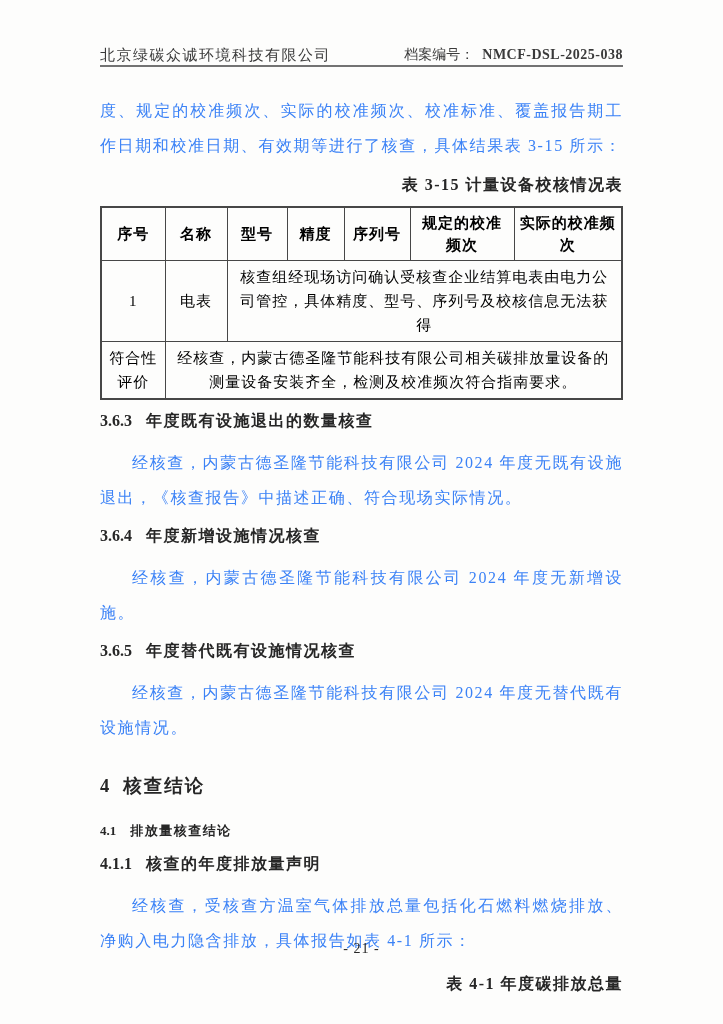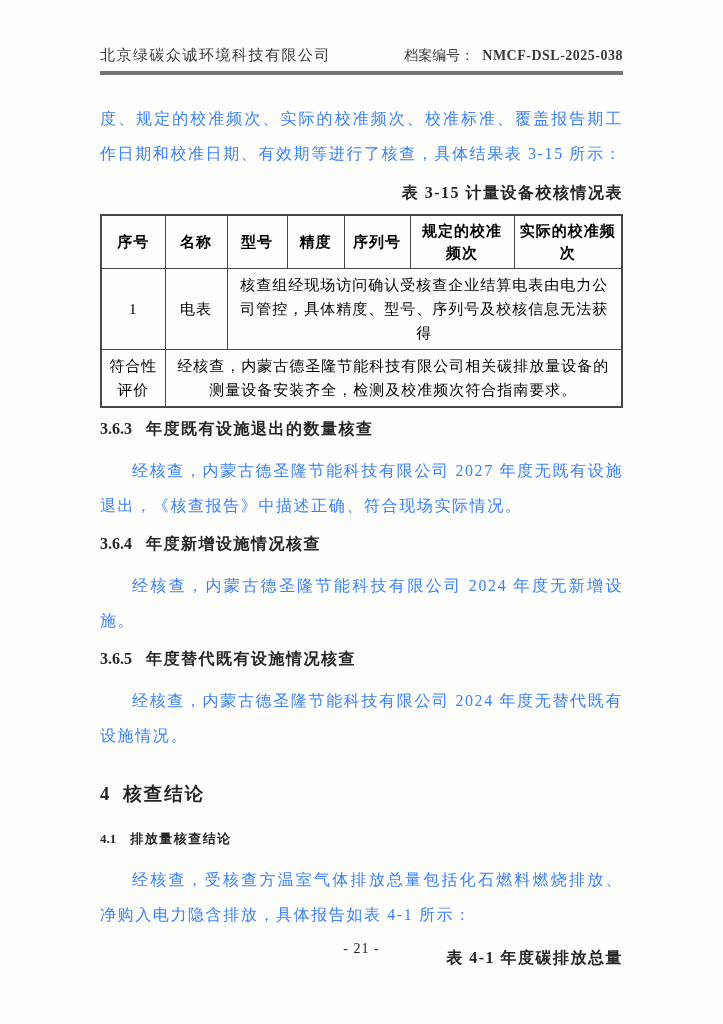--- a/index.html
+++ b/index.html
@@ -20,23 +20,22 @@
     left: 100px;
     width: 523px;
     top: 0;
   }
 
   
   .doc-header {
     margin-top: 46px;
     display: flex;
     justify-content: space-between;
-    align-items: flex-end;
-    border-bottom: 4px solid #737373;
-    padding-bottom: 6px;
+    align-items: flex-start;
+    border-bottom: 2px solid #737373;
   }
   .doc-header .company {
     font-size: 15px;
     letter-spacing: 1.5px;
     color: #3a3a3a;
   }
   .doc-header .file-no {
     font-size: 14px;
     color: #3a3a3a;
   }
@@ -158,32 +157,33 @@
         <td colspan="5">核查组经现场访问确认受核查企业结算电表由电力公司管控，具体精度、型号、序列号及校核信息无法获得</td>
       </tr>
       <tr>
         <td>符合性评价</td>
         <td colspan="6">经核查，内蒙古德圣隆节能科技有限公司相关碳排放量设备的测量设备安装齐全，检测及校准频次符合指南要求。</td>
       </tr>
     </tbody>
       </table>
 
     <div class="h-small"><span class="h-num">3.6.3</span><span>年度既有设施退出的数量核查</span></div>
-    <p class="para indent">经核查，内蒙古德圣隆节能科技有限公司 2027 年度无既有设施退出，《核查报告》中描述正确、符合现场实际情况。</p>
+    <p class="para indent">经核查，内蒙古德圣隆节能科技有限公司 2024 年度无既有设施退出，《核查报告》中描述正确、符合现场实际情况。</p>
 
     <div class="h-small"><span class="h-num">3.6.4</span><span>年度新增设施情况核查</span></div>
     <p class="para indent">经核查，内蒙古德圣隆节能科技有限公司 2024 年度无新增设施。</p>
 
     <div class="h-small"><span class="h-num">3.6.5</span><span>年度替代既有设施情况核查</span></div>
     <p class="para indent">经核查，内蒙古德圣隆节能科技有限公司 2024 年度无替代既有设施情况。</p>
 
     <div class="h-big"><span class="h-num">4</span><span>核查结论</span></div>
 
     <div class="h-mid"><span class="h-num">4.1</span><span>排放量核查结论</span></div>
 
+    <div class="h-small"><span class="h-num">4.1.1</span><span>核查的年度排放量声明</span></div>
     <p class="para indent">经核查，受核查方温室气体排放总量包括化石燃料燃烧排放、净购入电力隐含排放，具体报告如表 4-1 所示：</p>
 
     <div class="tbl-title" style="margin-top:16px">表 4-1  年度碳排放总量</div>
 
   </div>
 
   <div class="page-footer">- 21 -</div>
 </div>
 
 </body></html>

